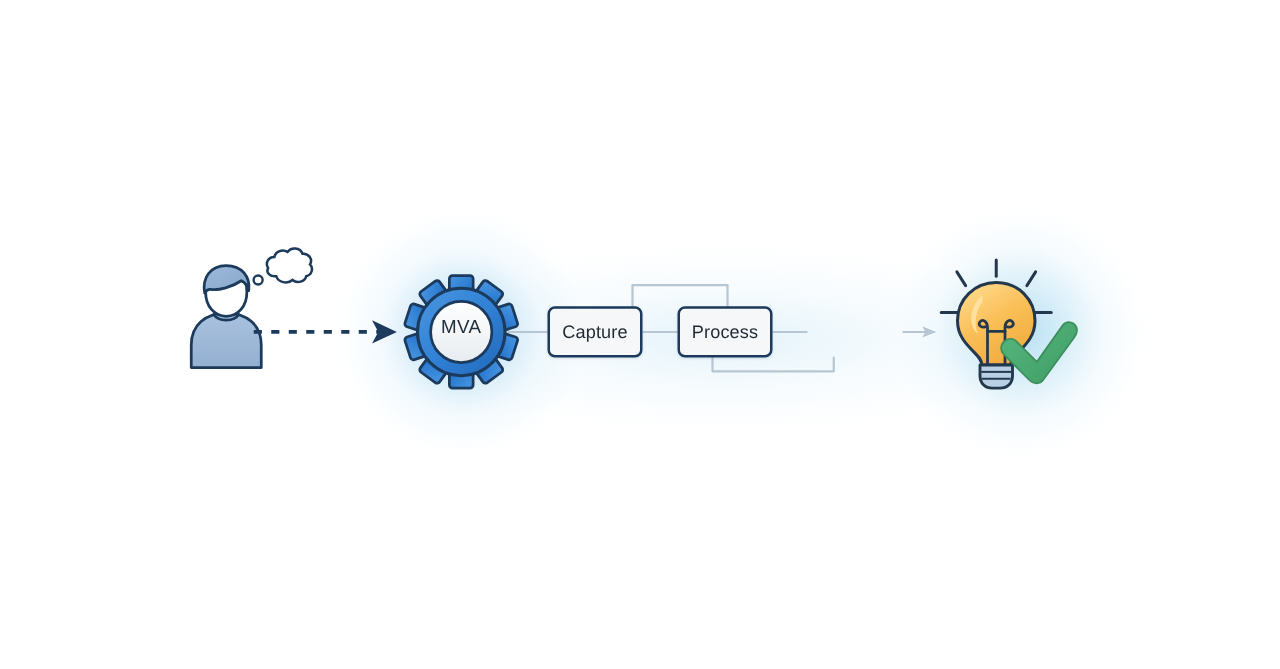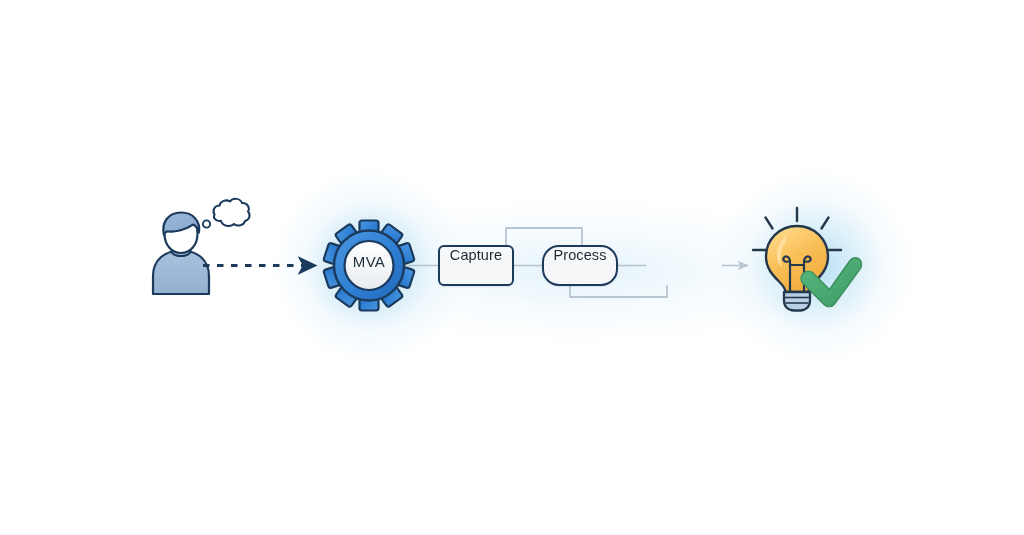--- a/index.html
+++ b/index.html
@@ -60,29 +60,29 @@
 
   
   .pbox {
     position: absolute;
     box-sizing: border-box;
     height: 41px;
     border: 2px solid #1b3a5c;
     border-radius: 6px;
     background: #f6f7f8;
     display: flex;
-    align-items: flex-start;
+    align-items: center;
     justify-content: center;
     color: #1f2933;
     font-size: 14.5px;
     letter-spacing: .1px;
     box-shadow: 0 1px 2px rgba(27,58,92,0.10);
   }
   #box-capture { left: 438px; top: 245px; width: 76px; }
-  #box-process { left: 542px; top: 245px; width: 76px; border-radius: 17px; }
+  #box-process { left: 542px; top: 245px; width: 76px; }
   #box-notify  { left: 646px; top: 245px; width: 76px; }
 
   .gear-label {
     position: absolute;
     left: 339px; top: 253px;
     width: 60px;
     text-align: center;
     font-size: 15px;
     color: #20303d;
     letter-spacing: .3px;

